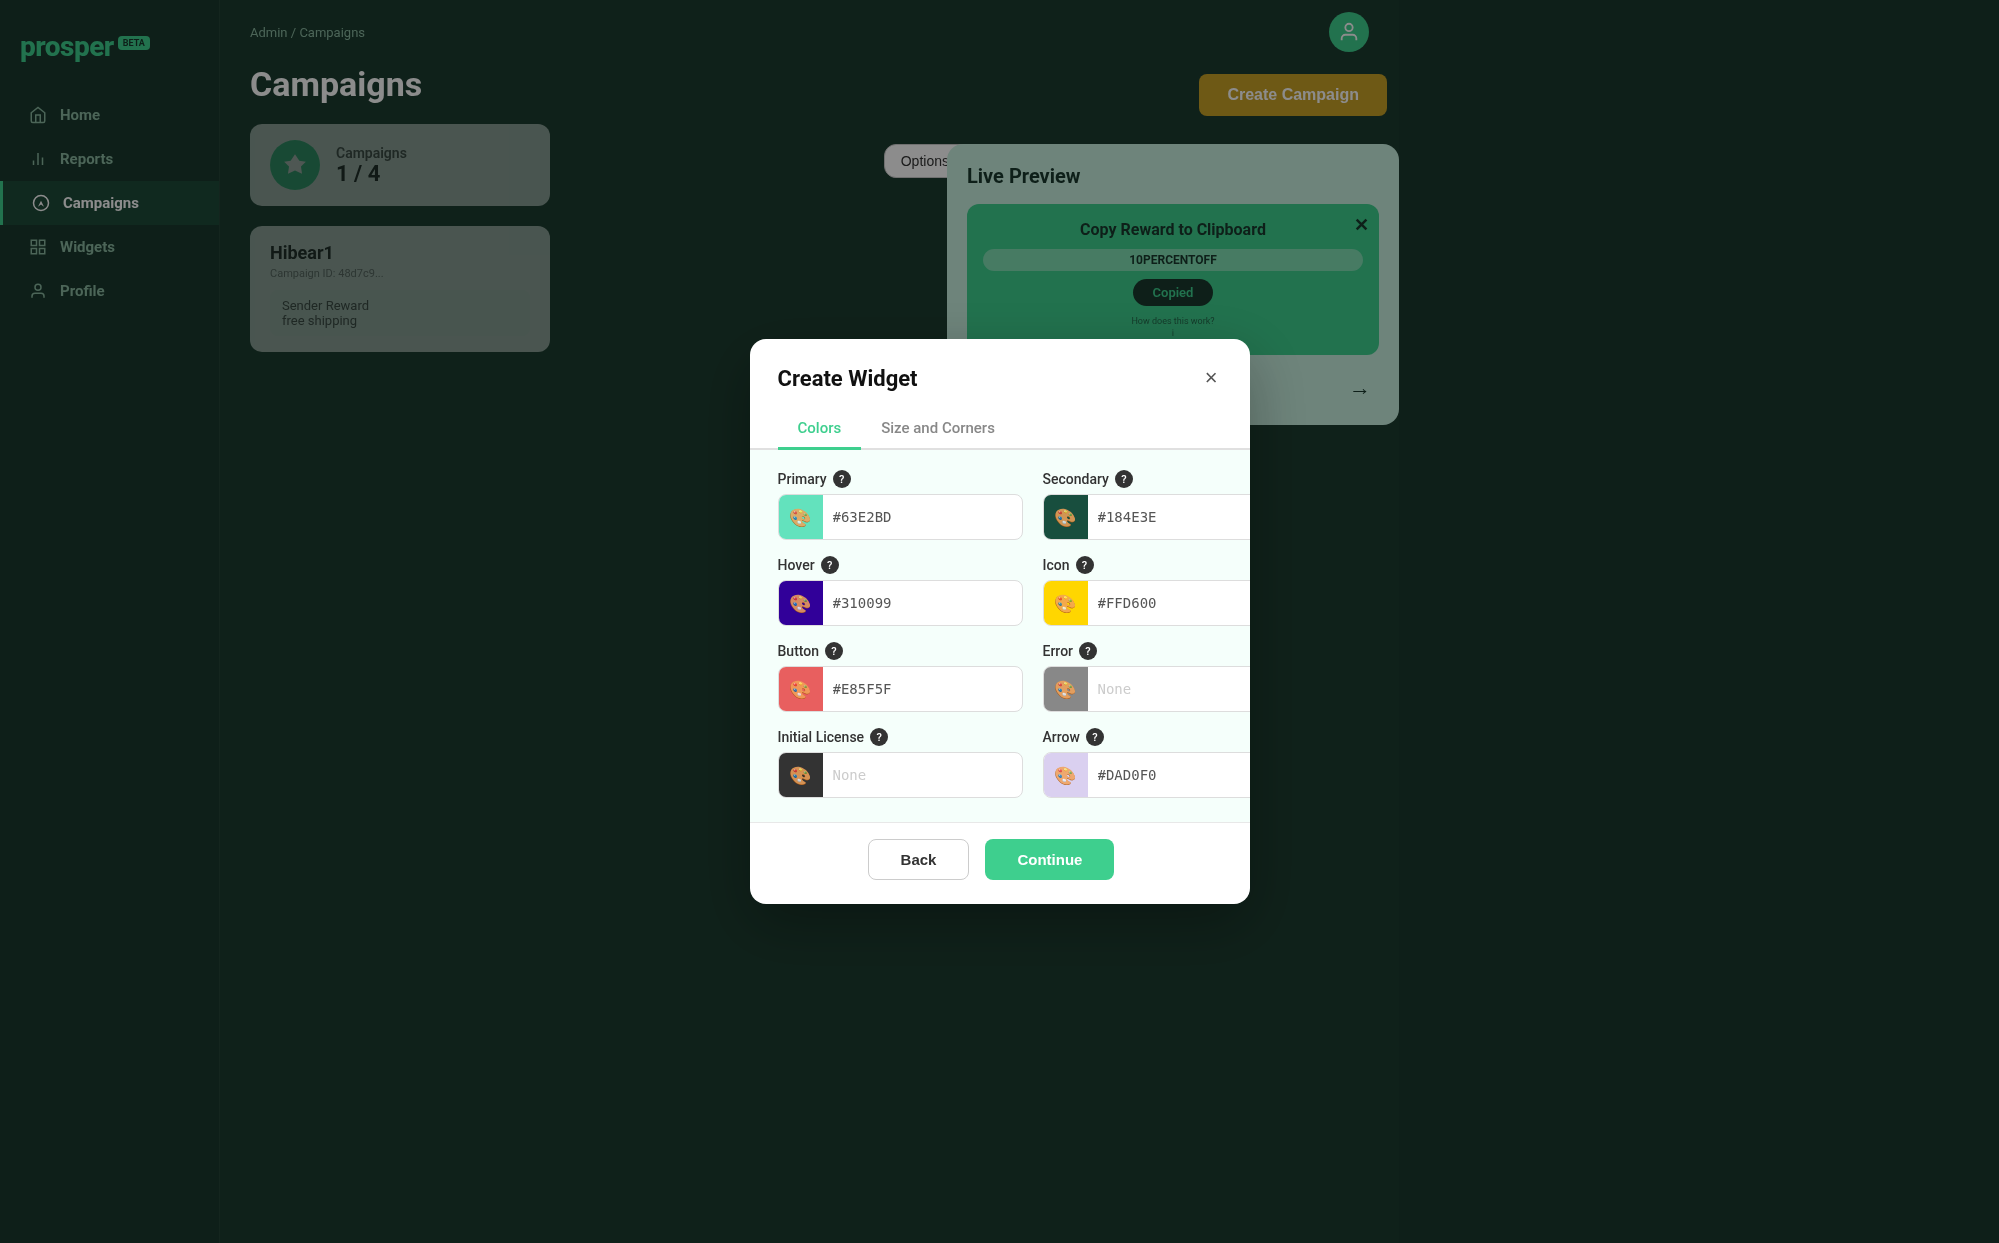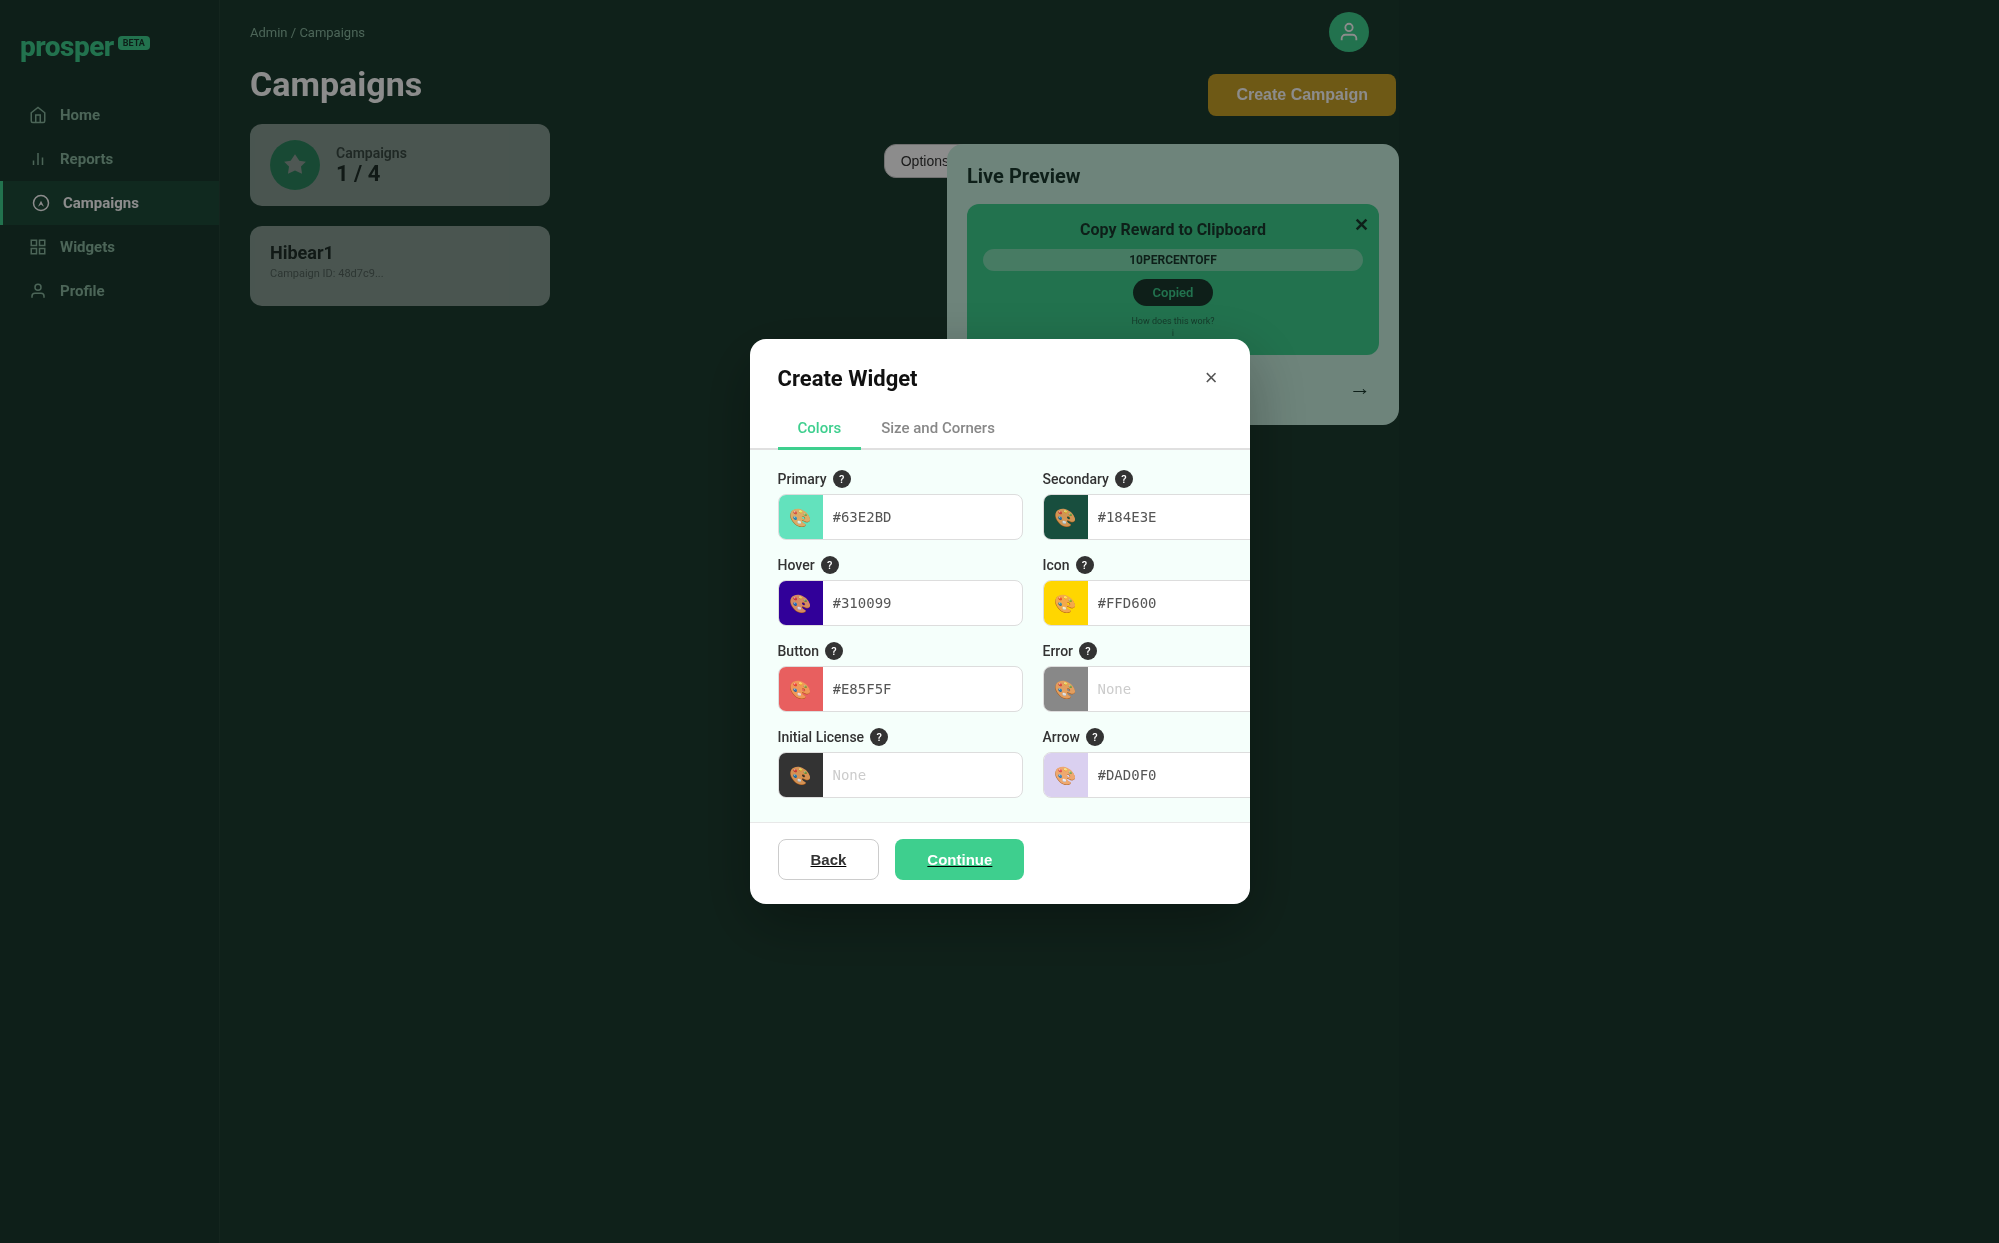--- a/index.html
+++ b/index.html
@@ -152,21 +152,21 @@
       background: #c9a227;
       color: #fff;
       border: none;
       padding: 12px 28px;
       border-radius: 8px;
       font-size: 16px;
       font-weight: 600;
       cursor: pointer;
       position: absolute;
       top: -50px;
-      right: 3px;
+      right: 12px;
     }
 
     
     .hibear-card {
       background: #f0faf5;
       border-radius: 12px;
       padding: 16px 20px;
       width: 300px;
       margin-top: 20px;
       opacity: 0.5;
@@ -308,25 +308,24 @@
       color: #555;
       padding: 0 10px;
       font-family: monospace;
     }
     .color-text-input::placeholder { color: #ccc; }
 
     
     .dialog-footer {
       padding: 16px 45px 24px 28px;
       display: flex;
-      justify-content: flex-start;
+      justify-content: center;
       gap: 16px;
       background: #fff;
       border-top: 1px solid #e8e8e8;
-      text-decoration: underline;
     }
     .btn-back {
       background: #fff;
       border: 1.5px solid #ccc;
       color: #333;
       padding: 11px 32px;
       border-radius: 8px;
       font-size: 15px;
       font-weight: 600;
       cursor: pointer;
@@ -553,20 +552,25 @@
       </div>
       <div class="campaign-info">
         <div class="campaign-name">Campaigns</div>
         <div class="campaign-count">1 / 4</div>
       </div>
     </div>
 
     <div class="hibear-card">
       <div class="hibear-title">Hibear1</div>
       <div class="hibear-id">Campaign ID: 48d7c9...</div>
+      <div class="hibear-tag">
+        <span>Sender Reward</span>
+        <br>
+        <span>free shipping</span>
+      </div>
     </div>
 
     <button class="options-btn">
       <span>Options</span>
       <span>▾</span>
     </button>
 
     <div class="live-preview-panel">
       <div class="live-preview-title">Live Preview</div>
       <div class="reward-card">

